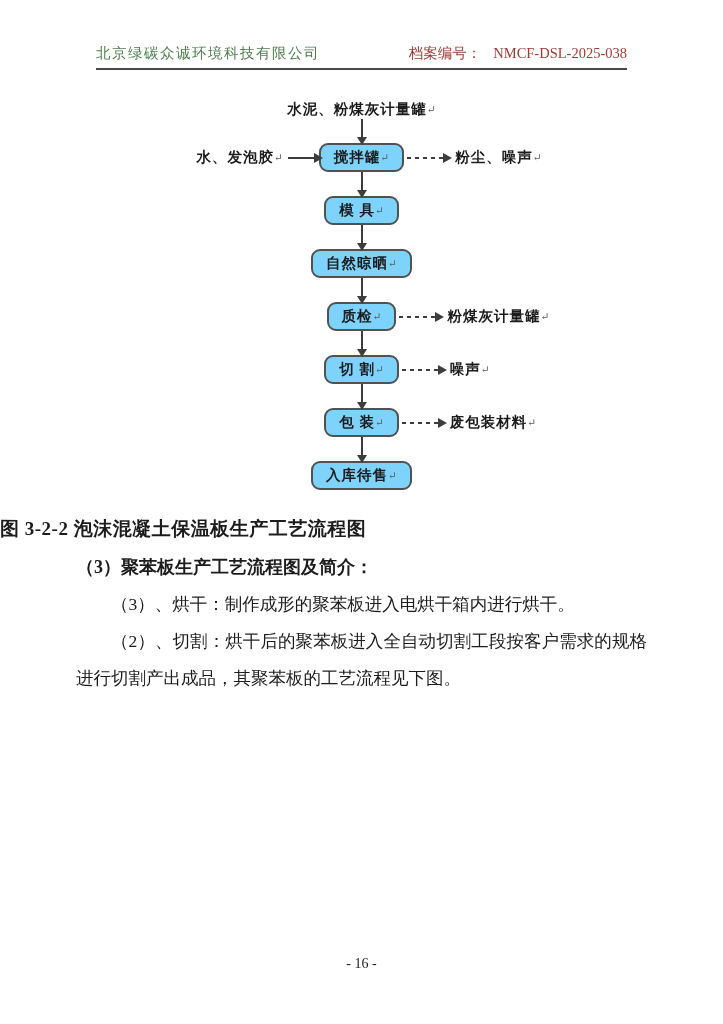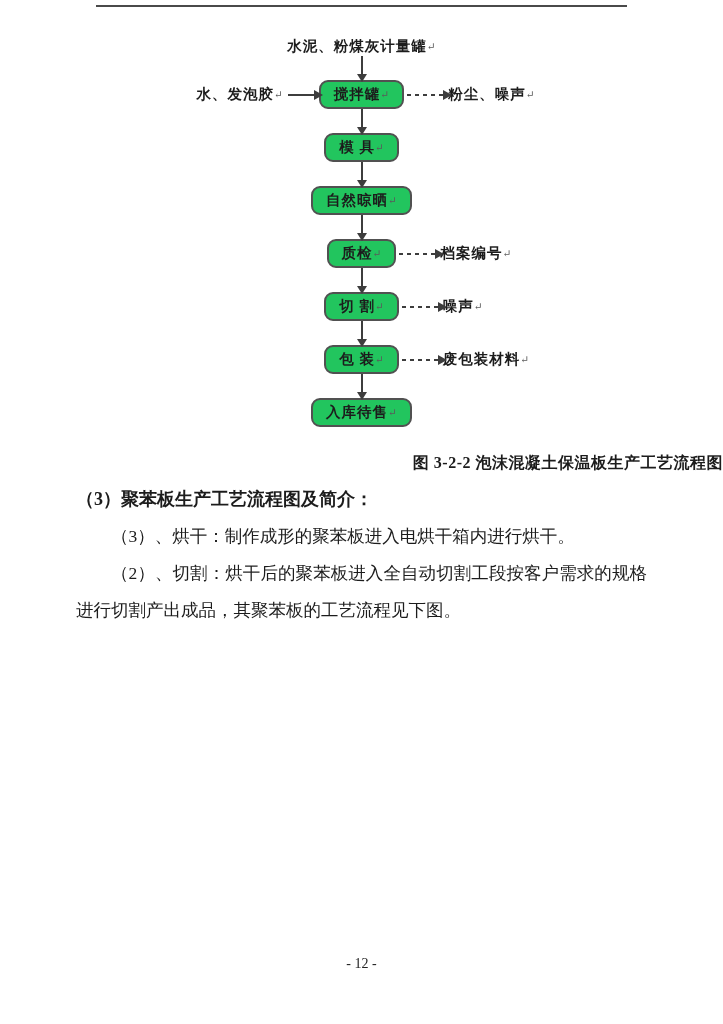--- a/index.html
+++ b/index.html
@@ -19,55 +19,61 @@
   .archive-num { margin-left:12px; font-family:"Liberation Serif",serif; }
   .header-rule { margin:5px 96px 0; border-bottom:2px solid #4a4a4a; height:0; }
 
   
   .flowchart { margin-top:30px; }
   .frow { display:grid; grid-template-columns:1fr auto 1fr; align-items:center; }
   .fleft  { display:flex; justify-content:flex-end;  align-items:center; }
   .fright { display:flex; justify-content:flex-start; align-items:center; }
   .fbox {
     border:2px solid #515151; border-radius:9px;
-    padding:3px 13px; background:#22c55e;
+    padding:3px 13px; background:#7dd3fc;
     font-size:14.5px; font-weight:600; letter-spacing:1px;
     white-space:nowrap;
   }
   .fsrc { text-align:center; font-size:14.5px; font-weight:600; letter-spacing:1px; }
   .flabel { font-size:14.5px; font-weight:600; letter-spacing:1px; white-space:nowrap; }
   .pmark { font-size:10.5px; color:#5a5a5a; font-weight:400; letter-spacing:0; vertical-align:1px; }
   .varrow { width:2px; height:24px; background:#3d3d3d; margin:0 auto; position:relative; }
   .varrow::after {
     content:''; position:absolute; bottom:-2px; left:50%; transform:translateX(-50%);
     border:5px solid transparent; border-top:8px solid #3d3d3d; border-bottom:0;
   }
   .harrow { position:relative; width:28px; height:2px; background:#3d3d3d; margin:0 3px; flex:0 0 auto; }
   .harrow::after {
     content:''; position:absolute; right:-7px; top:50%; transform:translateY(-50%);
     border:5px solid transparent; border-left:9px solid #3d3d3d; border-right:0;
   }
   .harrow.dashed { width:38px; background:repeating-linear-gradient(90deg,#3d3d3d 0 4px,transparent 4px 8px); }
-  .fright .flabel { }
+  .fright .flabel { margin-left:7px; }
   .fleft  .flabel { margin-right:2px; }
 
   
-  .caption { text-align:right; font-weight:bold; font-size:16px; margin-top:26px; letter-spacing:0.5px; }
+  .caption { text-align:left; font-weight:bold; font-size:19px; margin-top:26px; letter-spacing:0.5px; }
   .bodytext { padding:0 76px; text-align:justify; }
   .heading { font-weight:bold; font-size:18px; line-height:37px; margin:7px 0 0; }
   .para { margin:0; text-indent:2em; font-size:17.5px; line-height:37px; }
 
   
   .footer { position:absolute; left:0; right:0; bottom:52px; text-align:center; font-size:14px; color:#222; }
 </style>
 </head>
 <body>
 
 <div class="page">
 
+  <div class="header">
+    <span class="company">北京绿碳众诚环境科技有限公司</span>
+    <span class="archive">
+      <span>档案编号：</span><span class="archive-num">NMCF-DSL-2025-038</span>
+    </span>
+  </div>
   <div class="header-rule"></div>
 
   <div class="flowchart">
 
     <div class="frow">
       <div class="fleft"></div>
       <div class="fsrc">
         <span>水泥、粉煤灰计量罐</span><span class="pmark">↵</span>
       </div>
       <div class="fright"></div>
@@ -116,21 +122,21 @@
     <div class="varrow"></div>
 
     <div class="frow">
       <div class="fleft"></div>
       <div class="fbox">
         <span>质检</span><span class="pmark">↵</span>
       </div>
       <div class="fright">
         <span class="harrow dashed"></span>
         <span class="flabel">
-          <span>档案编号</span><span class="pmark">↵</span>
+          <span>粉煤灰计量罐</span><span class="pmark">↵</span>
         </span>
       </div>
     </div>
 
     <div class="varrow"></div>
 
     <div class="frow">
       <div class="fleft"></div>
       <div class="fbox">
         <span>切 割</span><span class="pmark">↵</span>
@@ -171,15 +177,15 @@
   </div>
 
   <div class="caption">图 3-2-2 泡沫混凝土保温板生产工艺流程图</div>
 
   <div class="bodytext">
     <p class="heading">（3）聚苯板生产工艺流程图及简介：</p>
     <p class="para">（3）、烘干：制作成形的聚苯板进入电烘干箱内进行烘干。</p>
     <p class="para">（2）、切割：烘干后的聚苯板进入全自动切割工段按客户需求的规格进行切割产出成品，其聚苯板的工艺流程见下图。</p>
   </div>
 
-  <div class="footer">- 12 -</div>
+  <div class="footer">- 16 -</div>
 
 </div>
 
 </body></html>

